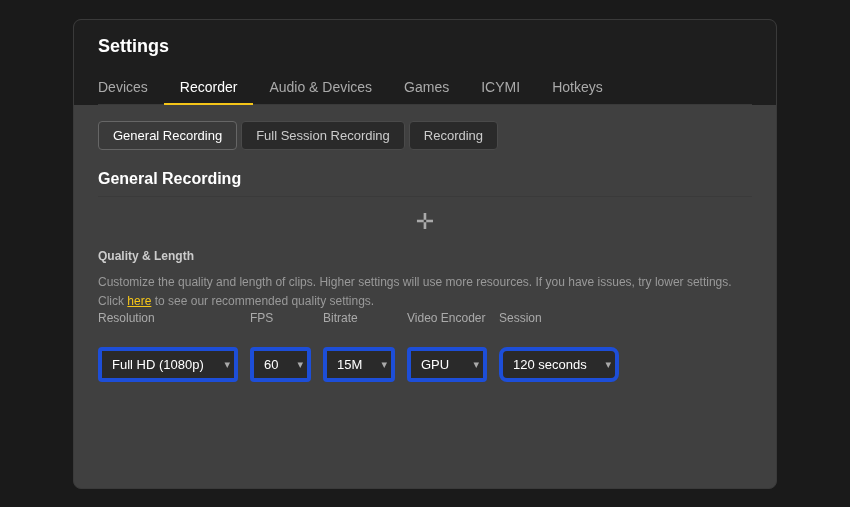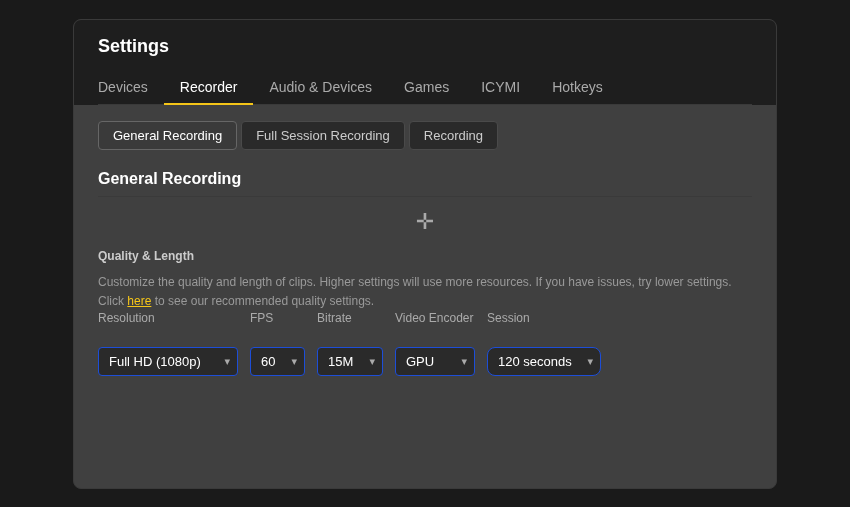--- a/index.html
+++ b/index.html
@@ -123,21 +123,21 @@
       display: flex;
       flex-direction: column;
       gap: 22px;
     }
     .control-label {
       color: #aaaaaa;
       font-size: 12px;
     }
     .dropdown {
       background: #2a2a2a;
-      border: 1px solid #1d4ed8;
+      border: 4px solid #1d4ed8;
       border-radius: 4px;
       color: #ffffff;
       font-size: 13px;
       padding: 6px 28px 6px 10px;
       cursor: pointer;
       appearance: none;
       -webkit-appearance: none;
       position: relative;
       min-width: 60px;
     }

